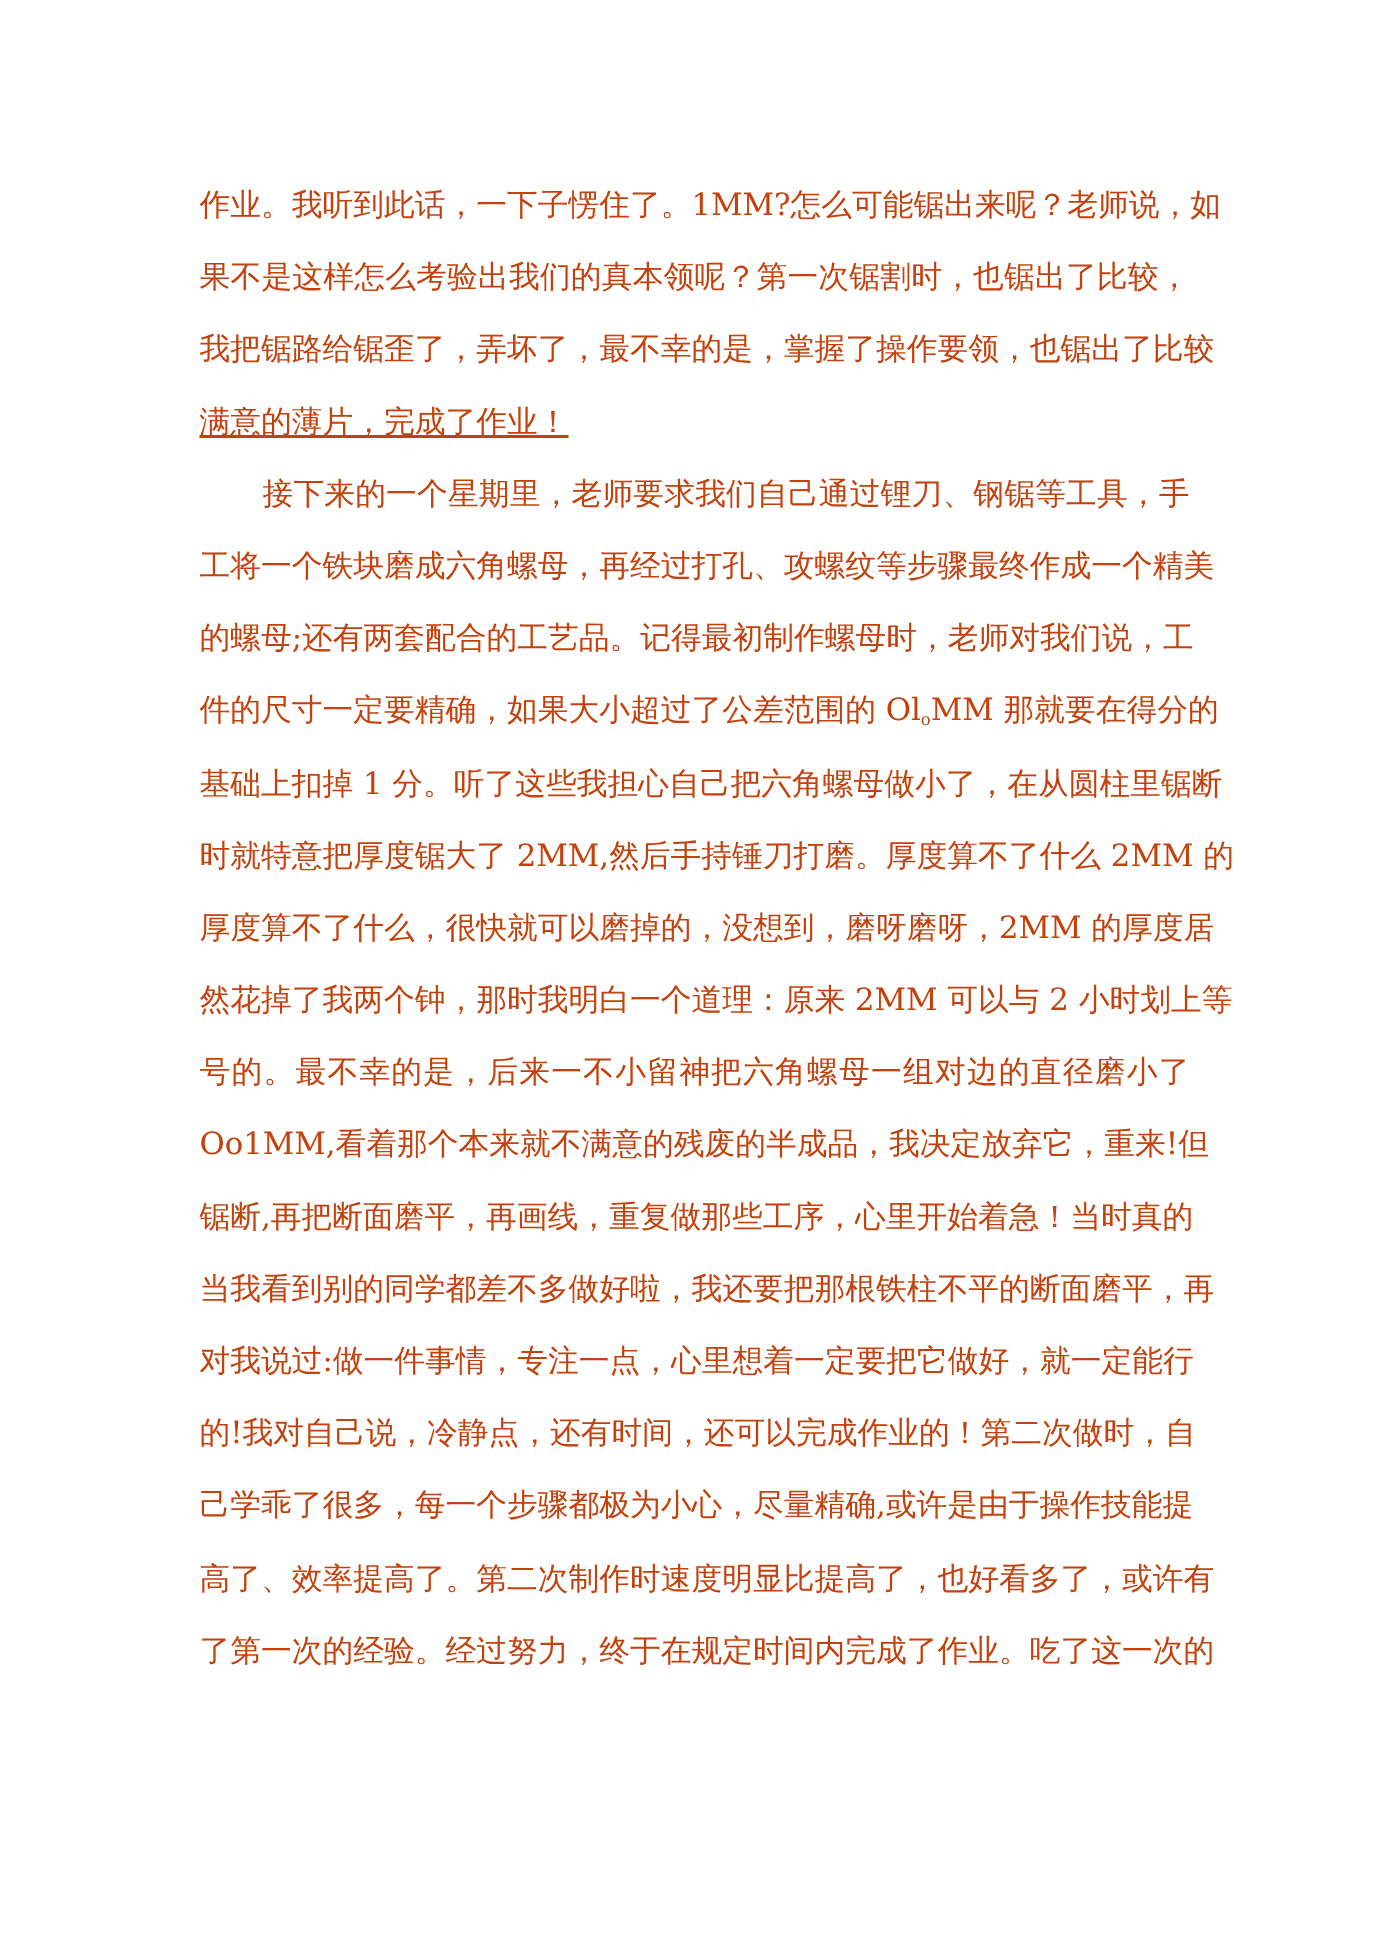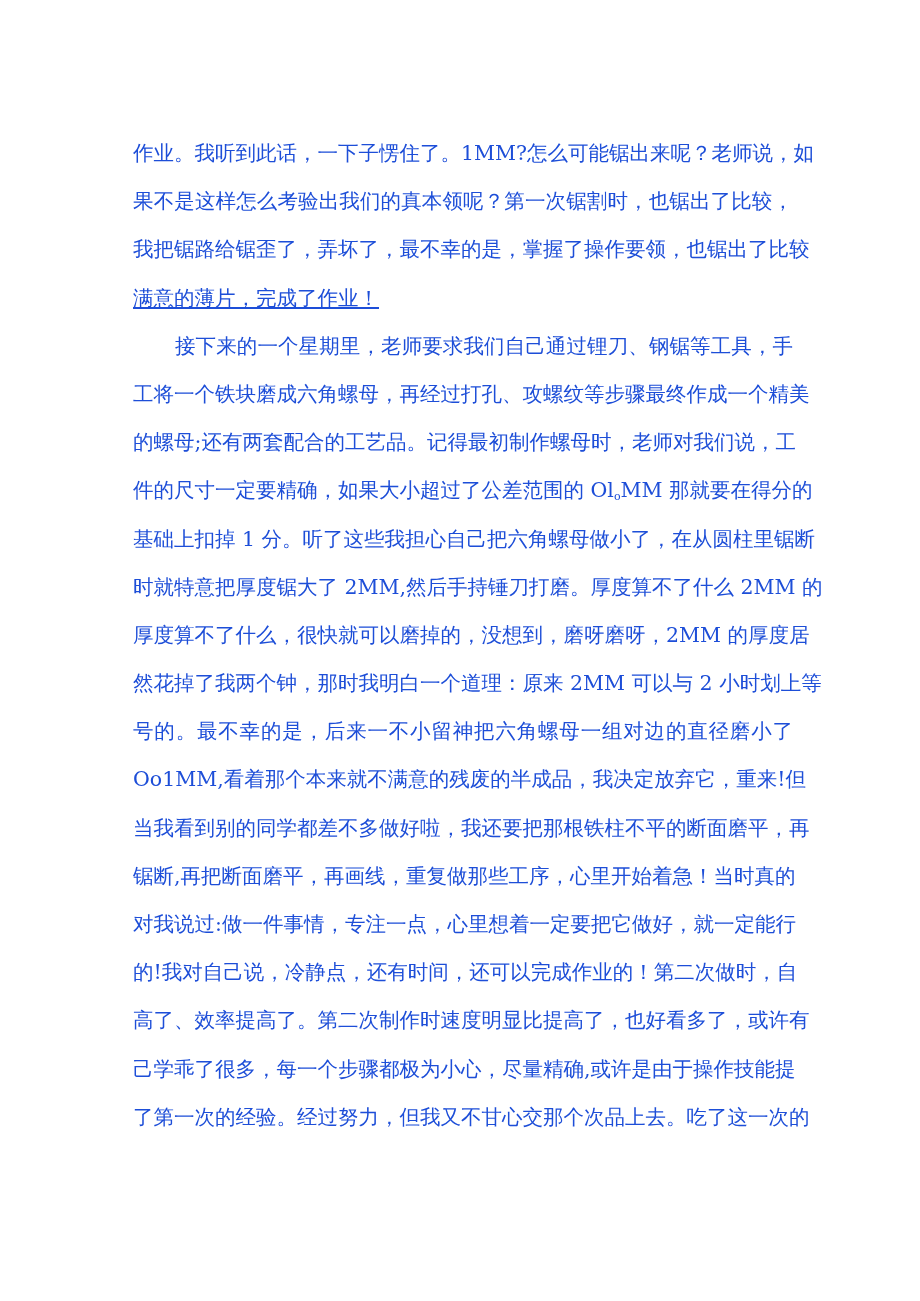--- a/index.html
+++ b/index.html
@@ -9,23 +9,23 @@
   }
   body {
     width: 920px;
     height: 1301px;
     position: relative;
     overflow: hidden;
   }
   .page {
     position: absolute;
     left: 133px;
-    top: 129px;
+    top: 112px;
     width: 660px;
-    color: #1d4ed8;
+    color: #c2410c;
     font-family: "DejaVu Serif", "Liberation Serif", serif;
     font-size: 20.5px;
     line-height: 48.2px;
   }
   .para {
     margin: 0;
     padding: 0;
     text-align: justify;
     text-justify: inter-character;
     word-break: break-all;
@@ -64,21 +64,21 @@
     <span class="line indent">接下来的一个星期里，老师要求我们自己通过锂刀、钢锯等工具，手</span>
     <span class="line">工将一个铁块磨成六角螺母，再经过打孔、攻螺纹等步骤最终作成一个精美</span>
     <span class="line">的螺母;还有两套配合的工艺品。记得最初制作螺母时，老师对我们说，工</span>
     <span class="line"><span>件的尺寸一定要精确，如果大小超过了公差范围的 Ol</span><sub class="small">o</sub><span>MM 那就要在得分的</span></span>
     <span class="line">基础上扣掉 1 分。听了这些我担心自己把六角螺母做小了，在从圆柱里锯断</span>
     <span class="line">时就特意把厚度锯大了 2MM,然后手持锤刀打磨。厚度算不了什么 2MM 的</span>
     <span class="line">厚度算不了什么，很快就可以磨掉的，没想到，磨呀磨呀，2MM 的厚度居</span>
     <span class="line">然花掉了我两个钟，那时我明白一个道理：原来 2MM 可以与 2 小时划上等</span>
     <span class="line">号的。最不幸的是，后来一不小留神把六角螺母一组对边的直径磨小了</span>
     <span class="line">Oo1MM,看着那个本来就不满意的残废的半成品，我决定放弃它，重来!但</span>
+    <span class="line">锯断,再把断面磨平，再画线，重复做那些工序，心里开始着急！当时真的</span>
     <span class="line">当我看到别的同学都差不多做好啦，我还要把那根铁柱不平的断面磨平，再</span>
-    <span class="line">锯断,再把断面磨平，再画线，重复做那些工序，心里开始着急！当时真的</span>
     <span class="line">对我说过:做一件事情，专注一点，心里想着一定要把它做好，就一定能行</span>
     <span class="line">的!我对自己说，冷静点，还有时间，还可以完成作业的！第二次做时，自</span>
+    <span class="line">己学乖了很多，每一个步骤都极为小心，尽量精确,或许是由于操作技能提</span>
     <span class="line">高了、效率提高了。第二次制作时速度明显比提高了，也好看多了，或许有</span>
-    <span class="line">己学乖了很多，每一个步骤都极为小心，尽量精确,或许是由于操作技能提</span>
-    <span class="line">了第一次的经验。经过努力，但我又不甘心交那个次品上去。吃了这一次的</span>
+    <span class="line">了第一次的经验。经过努力，终于在规定时间内完成了作业。吃了这一次的</span>
   </div>
 </div>
 
 </body></html>

